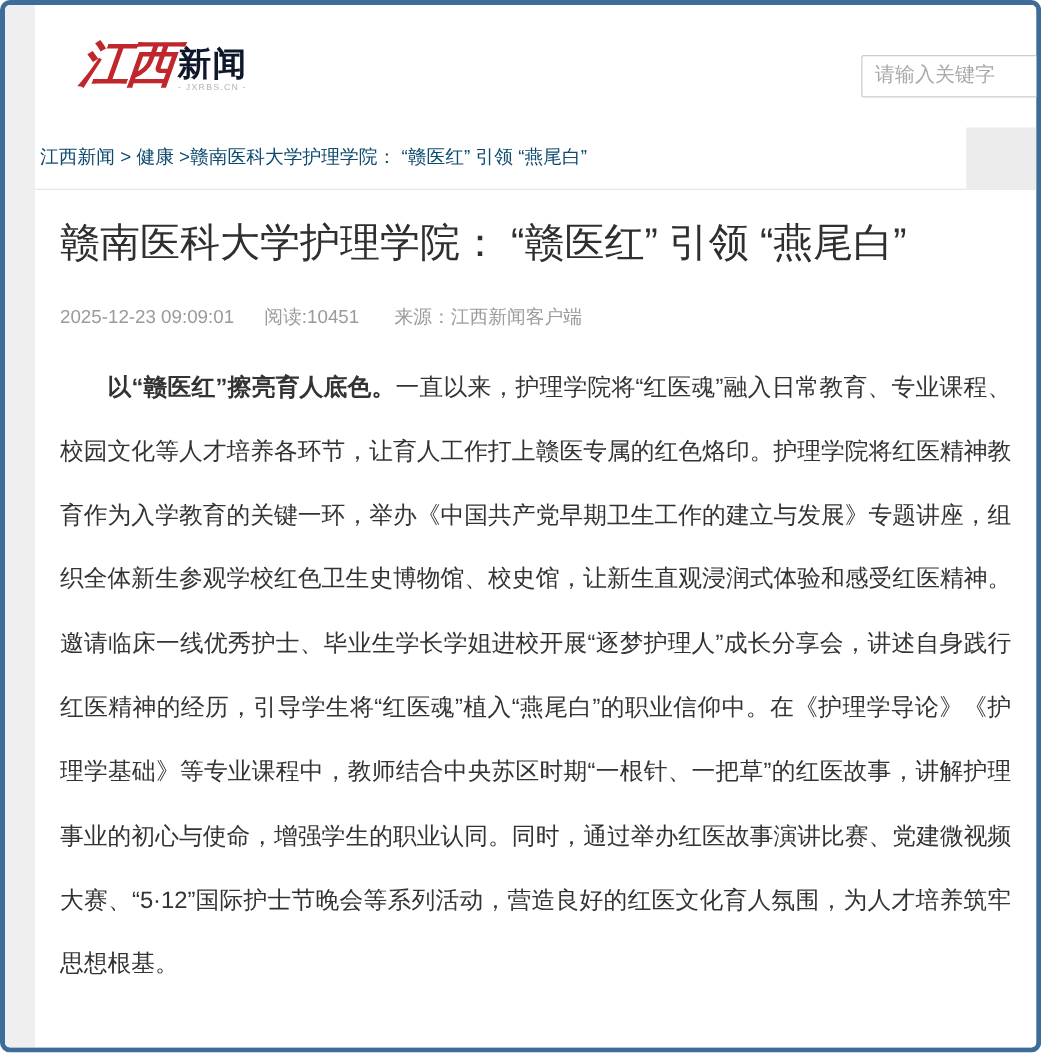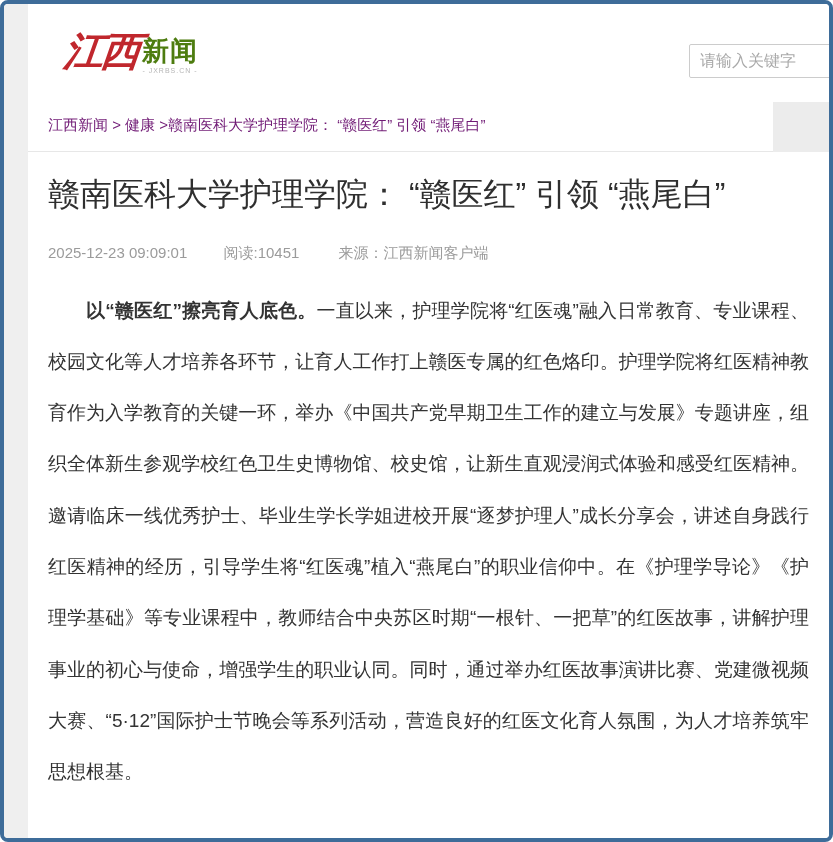--- a/index.html
+++ b/index.html
@@ -65,21 +65,21 @@
   .logo-right {
     display: flex;
     flex-direction: column;
     margin-left: 4px;
     margin-top: 6px;
   }
   .logo-suffix {
     font-size: 27px;
     line-height: 27px;
     font-weight: bold;
-    color: #4d7c0f;
+    color: #0f172a;
     letter-spacing: 1px;
   }
   .logo-domain {
     font-size: 7px;
     color: #b5b5b5;
     letter-spacing: 1px;
     text-align: center;
     margin-top: 2px;
   }
   .search-input {
@@ -96,23 +96,23 @@
     color: #666666;
     font-family: "Liberation Sans", sans-serif;
     outline: none;
   }
   .search-input::placeholder {
     color: #a9a9a9;
   }
 
   
   .breadcrumb {
-    padding: 14px 20px 16px 20px;
+    padding: 14px 20px 16px 4px;
     font-size: 15px;
-    color: #701a75;
+    color: #0c4a6e;
     white-space: nowrap;
     overflow: hidden;
   }
   .bc-item { cursor: pointer; }
   .bc-sep { white-space: pre; }
   .corner-gray {
     position: absolute;
     top: 98px;
     right: 0;
     width: 56px;
@@ -135,22 +135,22 @@
     font-size: 32px;
     line-height: 1.55;
     font-weight: 400;
     color: #2f2f2f;
   }
   .article-meta {
     margin-top: 24px;
     font-size: 15px;
     color: #9b9b9b;
   }
-  .meta-reads { margin-left: 32px; }
-  .meta-source { margin-left: 35px; text-align: center; }
+  .meta-reads { margin-left: 20px; }
+  .meta-source { margin-left: 24px; text-align: center; }
   .article-body {
     padding-top: 22px;
   }
   .para {
     margin: 0 0 20px 0;
     font-size: 19px;
     line-height: 2.7;
     color: #333333;
     text-indent: 2em;
     text-align: justify;

